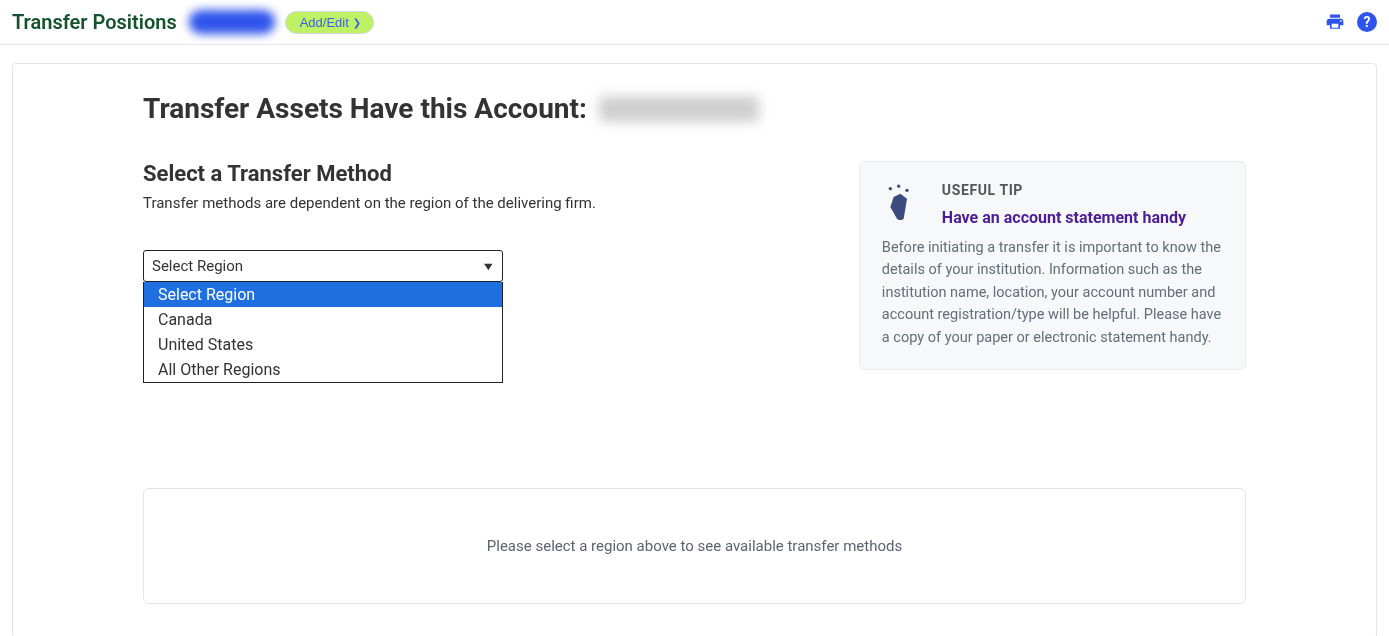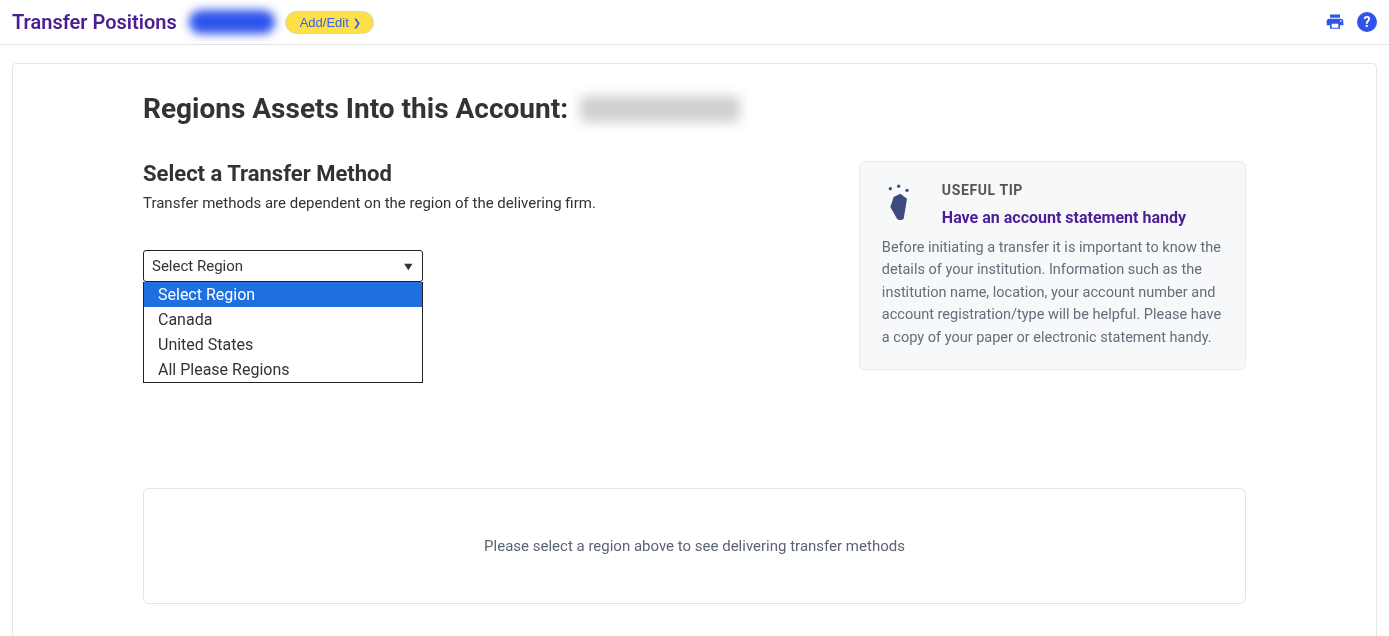--- a/index.html
+++ b/index.html
@@ -11,35 +11,35 @@
     }
     .header-bar {
       display: flex;
       align-items: center;
       padding: 10px 12px;
       border-bottom: 1px solid #e5e5e5;
     }
     .page-title {
       font-size: 20px;
       font-weight: 600;
-      color: #4c1d95;
+      color: #14532d;
     }
     .badge-blur {
       display: inline-block;
       width: 86px;
       height: 24px;
       border-radius: 12px;
       background: #2f54eb;
       filter: blur(5px);
       margin-left: 12px;
     }
     .add-edit-btn {
       display: inline-flex;
       align-items: center;
-      background: #fde047;
+      background: #bef264;
       border: 1px solid #d0d6e2;
       color: #3a5fee;
       font-size: 13px;
       padding: 3px 12px 3px 14px;
       border-radius: 14px;
       margin-left: 10px;
       cursor: pointer;
       justify-content: flex-end;
     }
     .add-edit-btn .chev { margin-left: 4px; font-size: 10px; }
@@ -78,21 +78,21 @@
       top: 4px;
     }
 
     .two-col { display: flex; gap: 32px; margin-top: 36px; }
     .left { flex: 0 0 62%; }
     .right { flex: 1; }
 
     .h2 { font-size: 22px; font-weight: 700; margin-bottom: 8px; }
     .subtext { font-size: 15px; color: #333; }
 
-    .select-wrap { margin-top: 38px; position: relative; width: 280px; }
+    .select-wrap { margin-top: 38px; position: relative; width: 360px; }
     .fake-select {
       width: 100%;
       border: 1px solid #222;
       border-radius: 3px;
       padding: 6px 8px;
       font-size: 15px;
       background: #fff;
       display: flex; align-items: center; justify-content: space-between;
       cursor: pointer;
     }
@@ -158,39 +158,39 @@
     </span>
     <span class="icon-btn">
       <span class="help-circle">?</span>
     </span>
   </div>
 </div>
 
 <div class="main-card">
   <div class="inner">
     <h1 class="h1">
-      <span>Regions Assets Into this Account:</span>
+      <span>Transfer Assets Have this Account:</span>
       <span class="acct-blur"></span>
     </h1>
 
     <div class="two-col">
       <div class="left">
         <h2 class="h2">Select a Transfer Method</h2>
         <p class="subtext">Transfer methods are dependent on the region of the delivering firm.</p>
 
         <div class="select-wrap">
           <div class="fake-select">
             <span>Select Region</span>
             <span class="caret">▼</span>
           </div>
           <div class="options-list">
             <div class="option-item selected">Select Region</div>
             <div class="option-item">Canada</div>
             <div class="option-item">United States</div>
-            <div class="option-item">All Please Regions</div>
+            <div class="option-item">All Other Regions</div>
           </div>
         </div>
       </div>
 
       <div class="right">
         <div class="tip-card">
           <div class="tip-head">
             <span>
               <svg width="40" height="40" viewBox="0 0 48 48" fill="#3b4b7d">
                 <circle cx="10" cy="8" r="2"></circle>
@@ -203,16 +203,16 @@
               <div class="tip-title">USEFUL TIP</div>
               <div class="tip-sub">Have an account statement handy</div>
             </div>
           </div>
           <p class="tip-body">Before initiating a transfer it is important to know the details of your institution. Information such as the institution name, location, your account number and account registration/type will be helpful. Please have a copy of your paper or electronic statement handy.</p>
         </div>
       </div>
     </div>
 
     <div class="method-panel">
-      <span>Please select a region above to see delivering transfer methods</span>
+      <span>Please select a region above to see available transfer methods</span>
     </div>
   </div>
 </div>
 
 </body></html>

